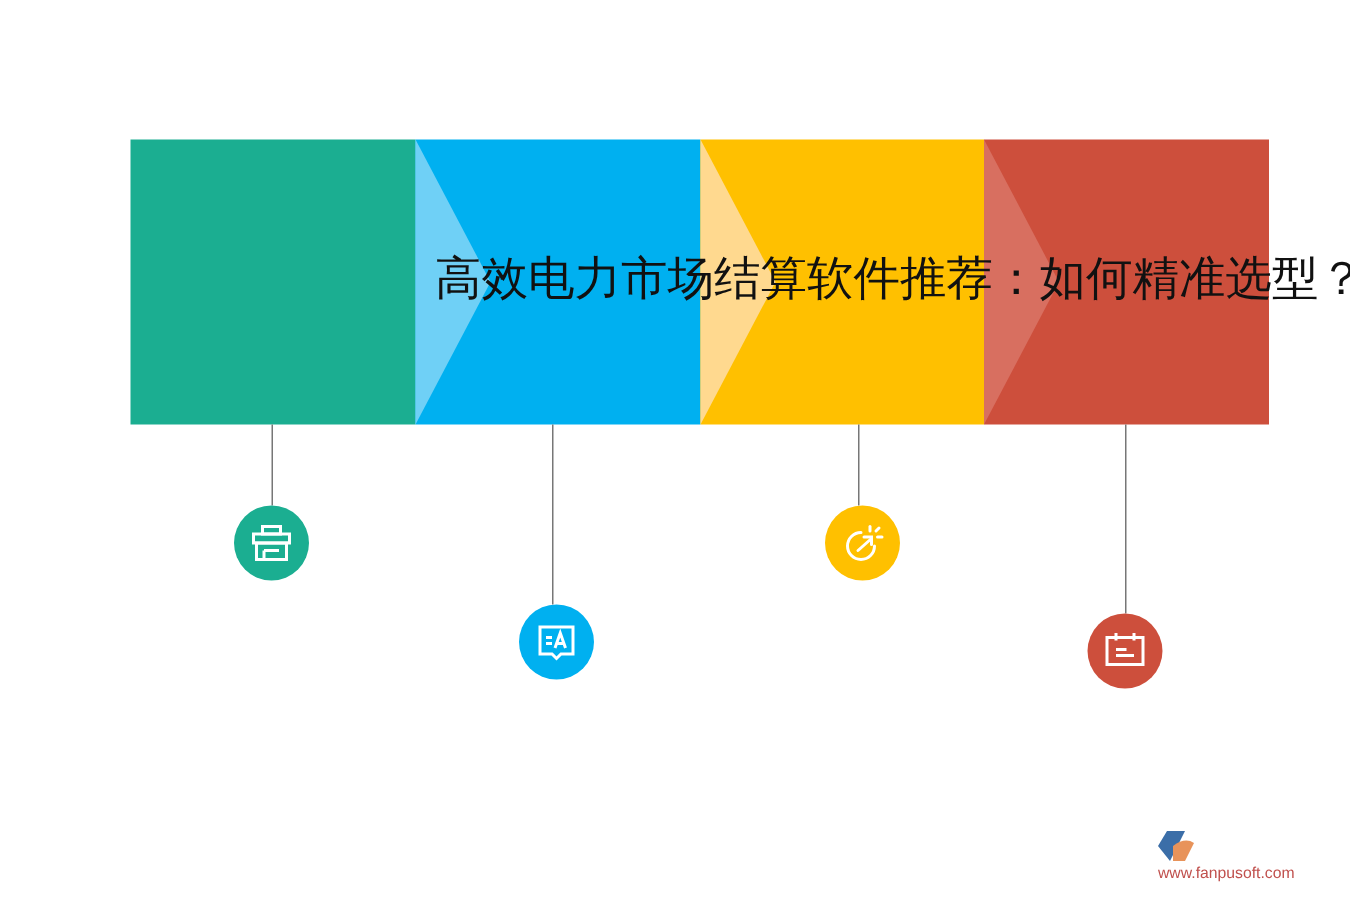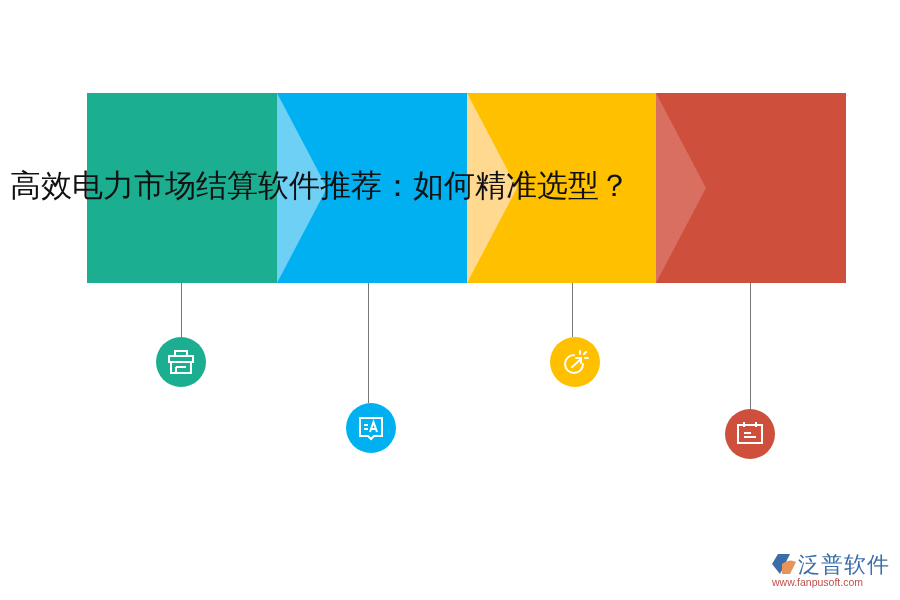--- a/index.html
+++ b/index.html
@@ -1,20 +1,20 @@
 <!DOCTYPE html>
 <html><head>
 <meta charset="utf-8">
 <style>
   html, body { margin: 0; padding: 0; }
   body { width: 900px; height: 600px; background: #ffffff; position: relative; overflow: hidden; font-family: "DejaVu Serif", "Liberation Serif", serif; }
   .band { position: absolute; left: 87px; top: 93px; width: 759px; height: 190px; }
   .seg { position: absolute; top: 0; height: 190px; }
   .seg svg { position: absolute; left: 0; top: 0; }
-  .title { position: absolute; left: 0; top: 0; width: 900px; text-align: left; top: 165px; font-size: 31px; color: #111; letter-spacing: 0px; font-family: "DejaVu Serif", "Liberation Serif", serif; white-space: nowrap; }
+  .title { position: absolute; left: 0; top: 0; width: 900px; text-align: right; top: 165px; font-size: 31px; color: #111; letter-spacing: 0px; font-family: "DejaVu Serif", "Liberation Serif", serif; white-space: nowrap; }
   .title span { display:inline-block; transform: translateX(10px); }
   .line { position: absolute; width: 1px; background: #777; }
   .icon { position: absolute; width: 50px; height: 50px; border-radius: 50%; }
   .icon svg { position: absolute; left: 0; top: 0; }
   .logo { position: absolute; left: 768px; top: 550px; width: 125px; height: 40px; }
   .logo-name { position: absolute; left: 30px; top: 0px; font-size: 22px; color: #3b6ea8; font-family: "DejaVu Sans", "Liberation Sans", sans-serif; letter-spacing: 1px; white-space: nowrap; }
   .logo-url { position: absolute; left: 4px; top: 26px; font-size: 10.5px; color: #c0504d; font-family: Liberation Sans, sans-serif; white-space: nowrap; }
   .logo-mark { position: absolute; left: 2px; top: 2px; }
 </style>
 </head>
@@ -92,15 +92,14 @@
       <line x1="19" y1="28" x2="31" y2="28"></line>
     </g>
   </svg>
 </div>
 
 <div class="logo">
   <svg class="logo-mark" width="28" height="24" viewBox="0 0 28 24">
     <path d="M8 2 L20 2 L10 22 L2 12 Z" fill="#3b6ea8"></path>
     <path d="M12 12 Q20 6 26 10 L20 22 L12 22 Z" fill="#e8935a"></path>
   </svg>
-  <div class="logo-name">泛普软件</div>
   <div class="logo-url">www.fanpusoft.com</div>
 </div>
 
 </body></html>

